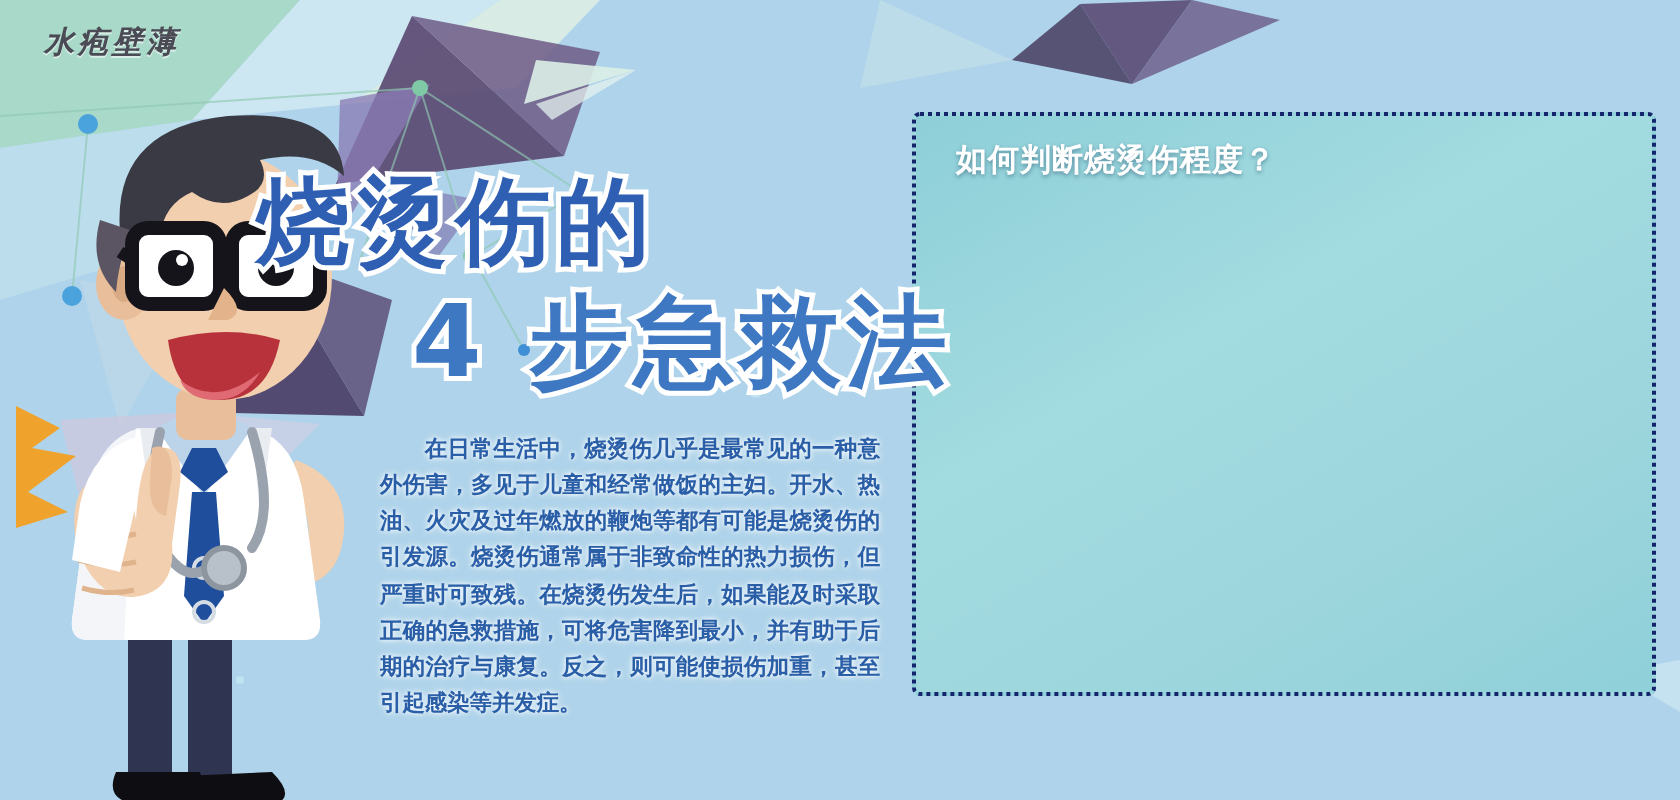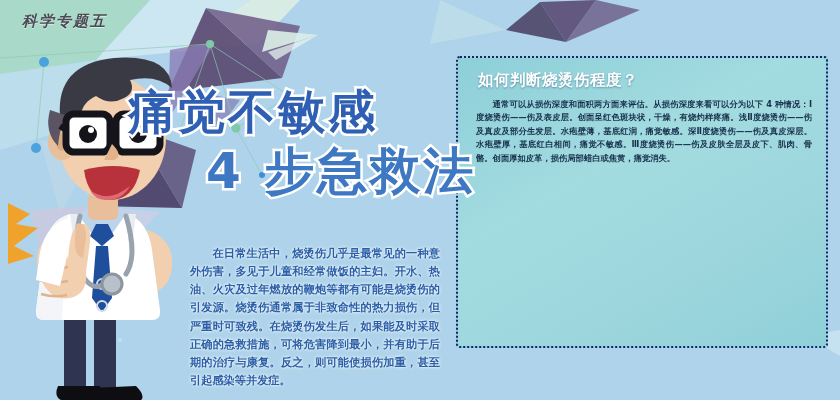--- a/index.html
+++ b/index.html
@@ -38,21 +38,20 @@
   .title-sub{font-size:50px;letter-spacing:3px;line-height:1.0;margin-top:11px;margin-left:78px;color:#3e78c2;}
 
   
   .left-body{
     position:absolute;left:190px;top:216px;width:250px;z-index:36;
     color:#2a5fa8;font-size:11.2px;line-height:1.62;
     text-align:justify;text-justify:inter-ideograph;
     font-family:"DejaVu Sans","Liberation Sans",sans-serif;
     font-weight:bold;
     text-shadow:0 0 2px rgba(255,255,255,.95),0 0 4px rgba(255,255,255,.8);
-    margin-top:29px;
   }
   .left-body p{margin:0;text-indent:2em;}
 
   
   .panel{
     position:absolute;left:456px;top:56px;width:372px;height:292px;z-index:36;
     background:linear-gradient(150deg,#8ecfd8 0%,#a2dbe0 38%,#9ed6dd 68%,#8fd0d9 100%);
     border:2px dotted #16246e;
     border-radius:4px;
     box-sizing:border-box;
@@ -142,21 +141,21 @@
       <polygon points="806,336 840,330 840,356" fill="#cfe8f3" opacity="0.7"></polygon>
 
       <g fill="#bfe4f2" opacity="0.85">
         <circle cx="378" cy="196" r="3"></circle>
         <circle cx="246" cy="300" r="2.5"></circle>
         <circle cx="120" cy="340" r="2"></circle>
       </g>
     </svg>
   </div>
 
-  <div class="topic-tag">科学专题五</div>
+  <div class="topic-tag">水疱壁薄</div>
 
   <div class="doctor">
     <svg width="190" height="382" viewBox="0 0 190 382">
 
       <polygon points="0,185 22,196 8,206 30,210 6,228 26,238 0,246" fill="#f0a32c"></polygon>
 
       <rect x="56" y="276" width="22" height="106" fill="#2f3550"></rect>
       <rect x="86" y="276" width="22" height="106" fill="#2f3550"></rect>
 
       <path d="M50,368 q-6,14 10,16 l28,0 q8,-2 4,-16 z" fill="#0d0d12"></path>
@@ -221,26 +220,25 @@
           <path d="M31,262 q16,4 29,1"></path>
           <path d="M33,276 q14,4 26,1"></path>
         </g>
       </g>
 
       <path d="M62,200 q-24,6 -30,34 l-4,28 l24,6 l8,-34 z" fill="#ffffff"></path>
     </svg>
   </div>
 
   <div class="headline">
-    <div class="title-main">痛觉不敏感</div>
+    <div class="title-main">烧烫伤的</div>
     <div class="title-sub">4 步急救法</div>
   </div>
 
   <div class="left-body">
     <p>在日常生活中，烧烫伤几乎是最常见的一种意外伤害，多见于儿童和经常做饭的主妇。开水、热油、火灾及过年燃放的鞭炮等都有可能是烧烫伤的引发源。烧烫伤通常属于非致命性的热力损伤，但严重时可致残。在烧烫伤发生后，如果能及时采取正确的急救措施，可将危害降到最小，并有助于后期的治疗与康复。反之，则可能使损伤加重，甚至引起感染等并发症。</p>
   </div>
 
   <div class="panel">
     <div class="panel-title">如何判断烧烫伤程度？</div>
-    <p>通常可以从损伤深度和面积两方面来评估。从损伤深度来看可以分为以下 4 种情况：Ⅰ度烧烫伤——伤及表皮层。创面呈红色斑块状，干燥，有烧灼样疼痛。浅Ⅱ度烧烫伤——伤及真皮及部分生发层。水疱壁薄，基底红润，痛觉敏感。深Ⅱ度烧烫伤——伤及真皮深层。水疱壁厚，基底红白相间，痛觉不敏感。Ⅲ度烧烫伤——伤及皮肤全层及皮下、肌肉、骨骼。创面厚如皮革，损伤局部蜡白或焦黄，痛觉消失。</p>
   </div>
 
 </div>
 
 </body></html>

